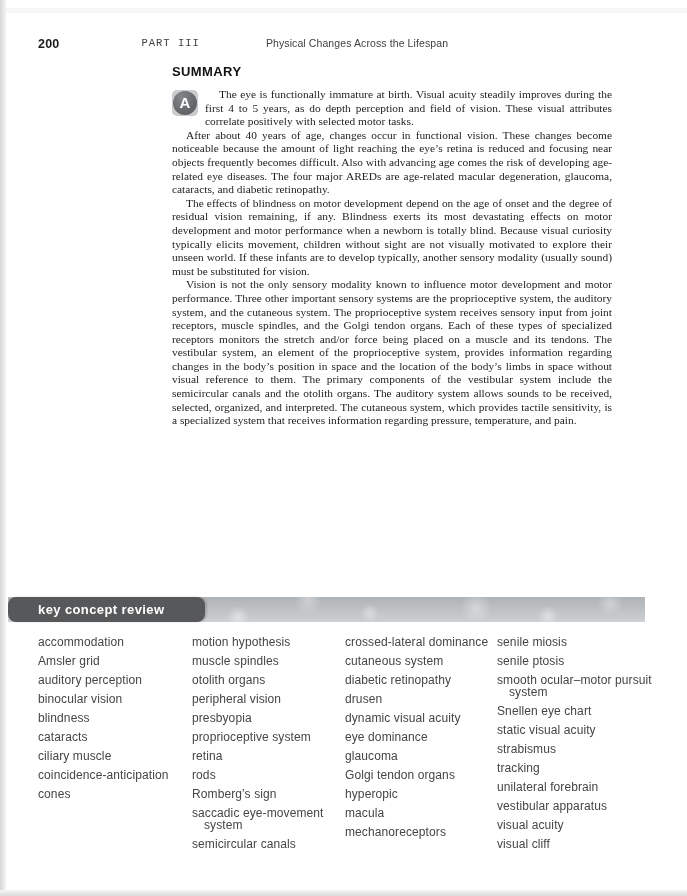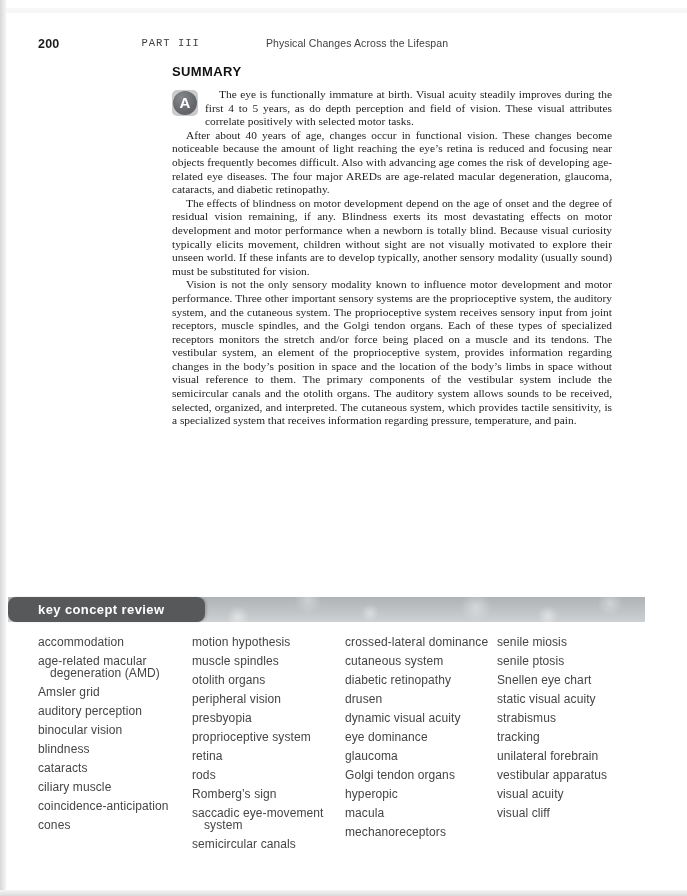--- a/index.html
+++ b/index.html
@@ -88,21 +88,20 @@
   </main>
 
   <section class="kcr">
     <div class="banner-strip"></div>
     <div class="banner-tab">
       <span>key concept review</span>
     </div>
     <div class="terms">
       <div class="term-col">
           <div class="term">accommodation</div>
-          <div class="term">age-related macular degeneration (AMD)</div>
           <div class="term">Amsler grid</div>
           <div class="term">auditory perception</div>
           <div class="term">binocular vision</div>
           <div class="term">blindness</div>
           <div class="term">cataracts</div>
           <div class="term">ciliary muscle</div>
           <div class="term">coincidence-anticipation</div>
           <div class="term">cones</div>
         </div>
       <div class="term-col">
@@ -127,20 +126,21 @@
           <div class="term">eye dominance</div>
           <div class="term">glaucoma</div>
           <div class="term">Golgi tendon organs</div>
           <div class="term">hyperopic</div>
           <div class="term">macula</div>
           <div class="term">mechanoreceptors</div>
         </div>
       <div class="term-col">
           <div class="term">senile miosis</div>
           <div class="term">senile ptosis</div>
+          <div class="term">smooth ocular–motor pursuit system</div>
           <div class="term">Snellen eye chart</div>
           <div class="term">static visual acuity</div>
           <div class="term">strabismus</div>
           <div class="term">tracking</div>
           <div class="term">unilateral forebrain</div>
           <div class="term">vestibular apparatus</div>
           <div class="term">visual acuity</div>
           <div class="term">visual cliff</div>
         </div>
     </div>

